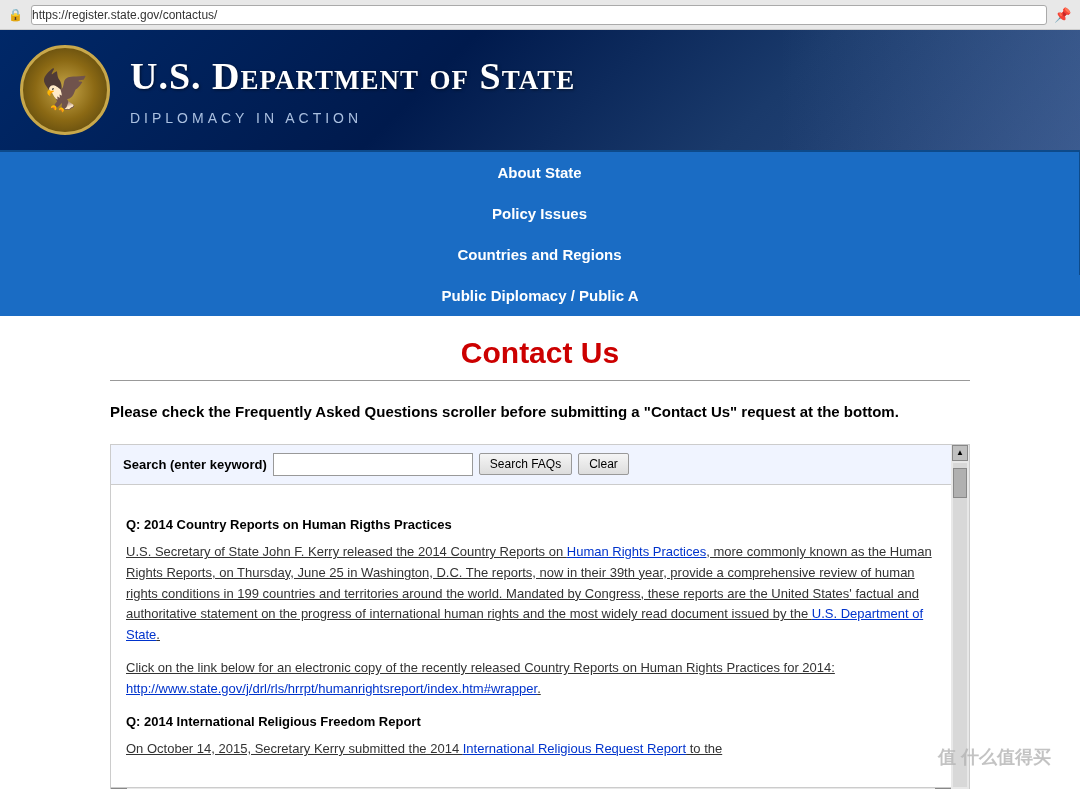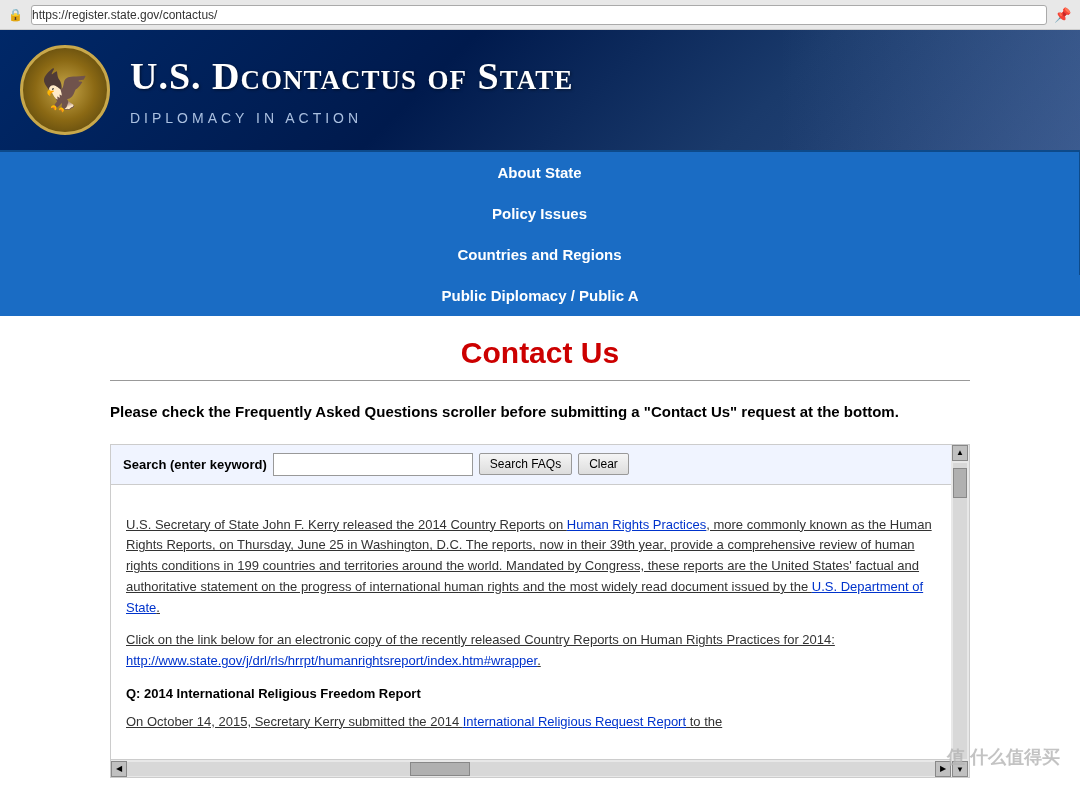--- a/index.html
+++ b/index.html
@@ -262,39 +262,39 @@
       font-size: 18px;
       font-weight: bold;
       cursor: pointer;
       letter-spacing: 0.5px;
     }
 
     
     .watermark {
       position: fixed;
       bottom: 20px;
-      right: 20px;
+      right: 29px;
       color: rgba(180,180,180,0.8);
       font-size: 18px;
       font-weight: bold;
     }
   </style>
 </head>
 <body>
 
 <div class="browser-bar">
   <span class="lock-icon">🔒</span>
   <div class="url-bar">https://register.state.gov/contactus/</div>
   <span class="pin-icon">📌</span>
 </div>
 
 <div class="site-header">
   <div class="header-seal">🦅</div>
   <div class="header-text">
-    <h1>U.S. D<span style="font-variant: small-caps;">contactus</span> <span style="font-variant: small-caps;">of</span> S<span style="font-variant: small-caps;">tate</span></h1>
+    <h1>U.S. D<span style="font-variant: small-caps;">epartment</span> <span style="font-variant: small-caps;">of</span> S<span style="font-variant: small-caps;">tate</span></h1>
     <div class="subtitle">DIPLOMACY IN ACTION</div>
   </div>
 </div>
 
 <nav class="main-nav">
   <div class="nav-item">About State</div>
   <div class="nav-item">Policy Issues</div>
   <div class="nav-item">Countries and Regions</div>
   <div class="nav-item">Public Diplomacy / Public A</div>
 </nav>
@@ -312,20 +312,21 @@
 
       <div class="search-row">
         <span class="search-label">Search (enter keyword)</span>
         <input class="search-input" type="text" style="">
         <button class="search-btn">Search FAQs</button>
         <button class="clear-btn">Clear</button>
       </div>
 
       <div class="faq-inner">
 
+        <p class="faq-question">Q: 2014 Country Reports on Human Rigths Practices</p>
         <p class="faq-answer">
           U.S. Secretary of State John F. Kerry released the 2014 Country Reports on <a class="faq-link" href="#">Human Rights Practices</a>, more commonly known as the Human Rights Reports, on Thursday, June 25 in Washington, D.C. The reports, now in their 39th year, provide a comprehensive review of human rights conditions in 199 countries and territories around the world.  Mandated by Congress, these reports are the United States' factual and authoritative statement on the progress of international human rights and the most widely read document issued by the <a class="faq-link" href="#">U.S. Department of State</a>.
         </p>
         <p class="faq-answer">
           Click on the link below for an electronic copy of the recently released Country Reports on Human Rights Practices for 2014:  <a class="faq-link" href="#">http://www.state.gov/j/drl/rls/hrrpt/humanrightsreport/index.htm#wrapper</a>.
         </p>
 
         <p class="faq-question">Q: 2014 International Religious Freedom Report</p>
         <p class="faq-answer">
           On October 14, 2015, Secretary Kerry submitted the 2014 <a class="faq-link" href="#">International Religious Request Report</a> to the

